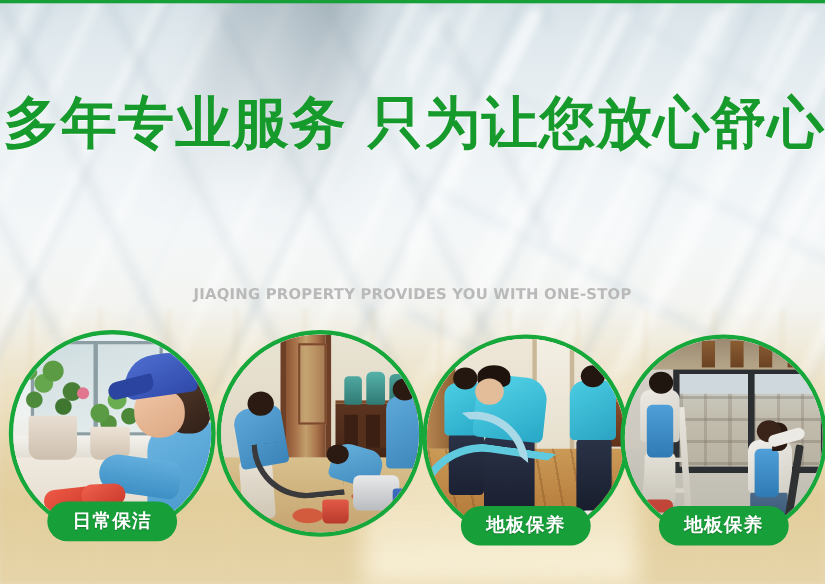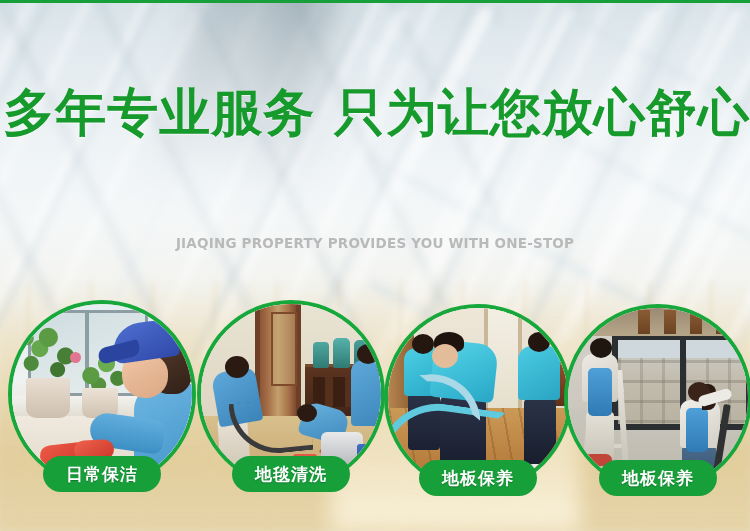--- a/index.html
+++ b/index.html
@@ -170,21 +170,21 @@
   .subtitle {
     position:absolute; left:0; top:233px; width:750px;
     text-align:center;
     color:#b9b9b9;
     font-size:13.5px;
     line-height:21px;
     letter-spacing:.2px;
     font-weight:600;
     z-index:5;
   }
-  .subtitle div { white-space:nowrap; }
+  .subtitle div { white-space:nowrap;margin-top:25px; }
 
   
   .cards { position:absolute; inset:0; z-index:4; }
 
   .card {
     position:absolute;
     width:188px; height:188px;
   }
   .card-1 { left:8px;   top:300px; }
   .card-2 { left:197px; top:300px; }
@@ -630,23 +630,20 @@
           <div class="w1-head"></div>
           <div class="hose"></div>
           <div class="w3-body"></div>
           <div class="w3-head"></div>
           <div class="w2-body"></div>
           <div class="w2-head"></div>
           <div class="machine"></div>
           <div class="bucket"></div>
           <div class="bin"></div>
         </div>
-      </div>
-      <div class="chip">
-        <span class="chip-text">地毯清洗</span>
       </div>
     </div>
 
     <div class="card card-3">
       <div class="circle">
         <div class="photo p3">
           <div class="wall3"></div>
           <div class="pillar3"></div>
           <div class="doorway"></div>
           <div class="cab3"></div>

